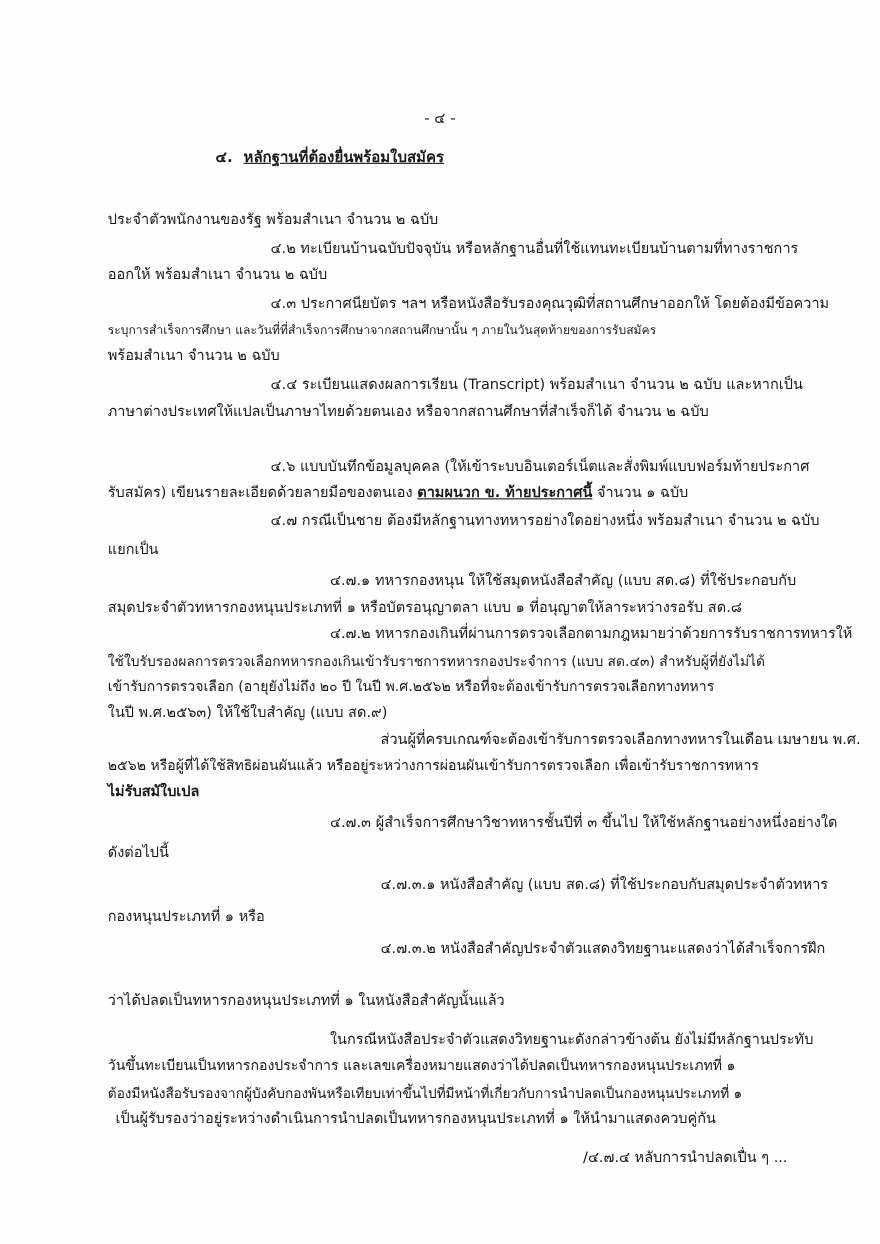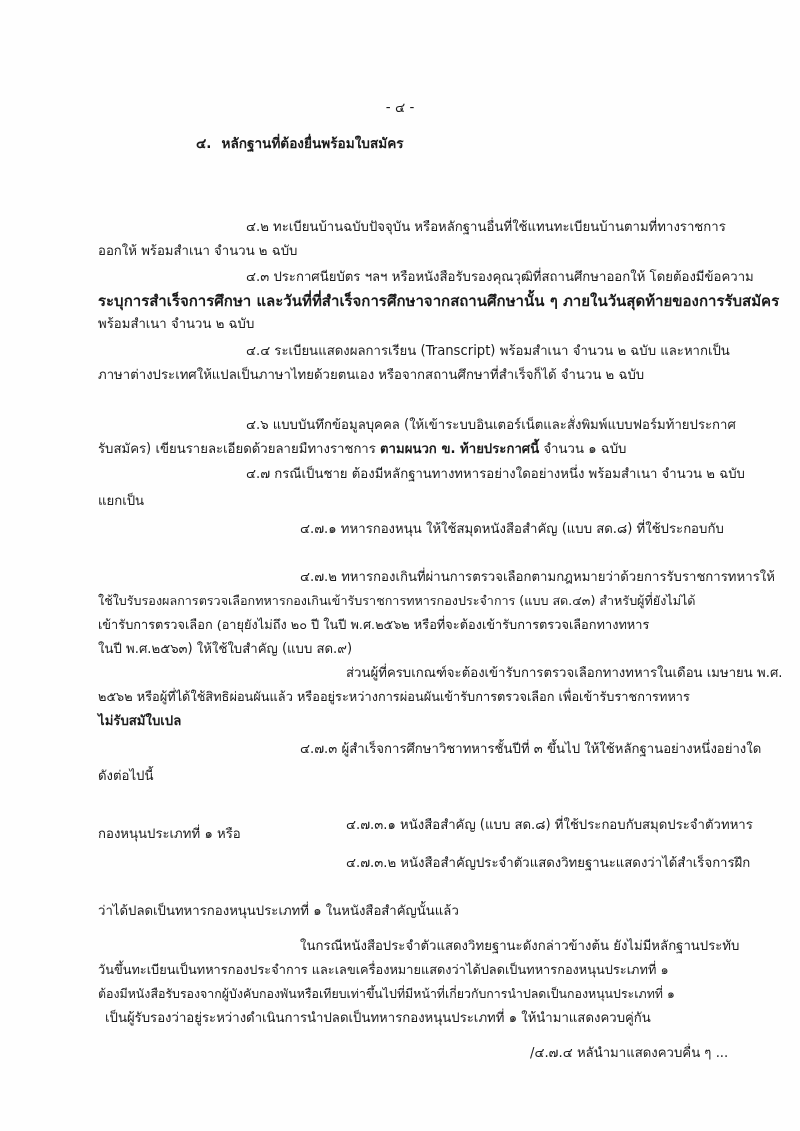--- a/index.html
+++ b/index.html
@@ -1,76 +1,78 @@
 <!DOCTYPE html>
 <html><head>
 <meta charset="utf-8">
 <style>
   html, body { margin: 0; padding: 0; background: #ffffff; }
   body { width: 800px; height: 1131px; position: relative; overflow: hidden;
          font-family: "DejaVu Sans", "Liberation Sans", sans-serif; color: #1a1a1a; }
   .page { position: absolute; left: 0; top: 0; width: 800px; height: 1131px; background: #fefefe; }
   .line { position: absolute; font-size: 13.2px; line-height: 18px; white-space: nowrap; }
-  .u { }
+  .u { text-decoration: underline; }
   .b { font-weight: bold; }
   .pagenum { position: absolute; top: 96px; left: 0; width: 800px; text-align: center; font-size: 13.5px; }
   .heading { left: 196px; top: 134px; font-size: 13.6px; font-weight: bold; }
   .heading .num { margin-right: 10px; }
 </style>
 </head>
 <body>
 
 <div class="page">
 
   <div class="pagenum">- ๔ -</div>
 
   <div class="line heading">
     <span class="num">๔.</span><span class="u">หลักฐานที่ต้องยื่นพร้อมใบสมัคร</span>
   </div>
 
+  <div class="line" style="left:98px;top:192px;">ประจำตัวพนักงานของรัฐ พร้อมสำเนา จำนวน ๒ ฉบับ</div>
 
   <div class="line" style="left:246px;top:218px;">๔.๒ ทะเบียนบ้านฉบับปัจจุบัน หรือหลักฐานอื่นที่ใช้แทนทะเบียนบ้านตามที่ทางราชการ</div>
   <div class="line" style="left:98px;top:242px;">ออกให้ พร้อมสำเนา จำนวน ๒ ฉบับ</div>
 
   <div class="line" style="left:246px;top:268px;">๔.๓ ประกาศนียบัตร ฯลฯ หรือหนังสือรับรองคุณวุฒิที่สถานศึกษาออกให้ โดยต้องมีข้อความ</div>
-  <div class="line" style="left:98px;top:292px;font-size:15px;font-weight:bold;">ระบุการสำเร็จการศึกษา และวันที่ที่สำเร็จการศึกษาจากสถานศึกษานั้น ๆ ภายในวันสุดท้ายของการรับสมัคร</div>
+  <div class="line" style="left:98px;top:292px;font-size:11px;">ระบุการสำเร็จการศึกษา และวันที่ที่สำเร็จการศึกษาจากสถานศึกษานั้น ๆ ภายในวันสุดท้ายของการรับสมัคร</div>
   <div class="line" style="left:98px;top:315px;">พร้อมสำเนา จำนวน ๒ ฉบับ</div>
 
   <div class="line" style="left:246px;top:342px;">๔.๔ ระเบียนแสดงผลการเรียน (Transcript) พร้อมสำเนา จำนวน ๒ ฉบับ และหากเป็น</div>
   <div class="line" style="left:98px;top:366px;">ภาษาต่างประเทศให้แปลเป็นภาษาไทยด้วยตนเอง หรือจากสถานศึกษาที่สำเร็จก็ได้ จำนวน ๒ ฉบับ</div>
 
 
   <div class="line" style="left:246px;top:416px;">๔.๖ แบบบันทึกข้อมูลบุคคล (ให้เข้าระบบอินเตอร์เน็ตและสั่งพิมพ์แบบฟอร์มท้ายประกาศ</div>
   <div class="line" style="left:98px;top:440px;">
-    <span>รับสมัคร) เขียนรายละเอียดด้วยลายมืทางราชการ </span><span class="u b">ตามผนวก ข. ท้ายประกาศนี้</span><span> จำนวน ๑ ฉบับ</span>
+    <span>รับสมัคร) เขียนรายละเอียดด้วยลายมือของตนเอง </span><span class="u b">ตามผนวก ข. ท้ายประกาศนี้</span><span> จำนวน ๑ ฉบับ</span>
   </div>
 
   <div class="line" style="left:246px;top:465px;">๔.๗ กรณีเป็นชาย ต้องมีหลักฐานทางทหารอย่างใดอย่างหนึ่ง พร้อมสำเนา จำนวน ๒ ฉบับ</div>
   <div class="line" style="left:98px;top:492px;">แยกเป็น</div>
 
   <div class="line" style="left:300px;top:520px;">๔.๗.๑ ทหารกองหนุน ให้ใช้สมุดหนังสือสำคัญ (แบบ สด.๘) ที่ใช้ประกอบกับ</div>
+  <div class="line" style="left:98px;top:544px;">สมุดประจำตัวทหารกองหนุนประเภทที่ ๑ หรือบัตรอนุญาตลา แบบ ๑ ที่อนุญาตให้ลาระหว่างรอรับ สด.๘</div>
 
   <div class="line" style="left:300px;top:568px;">๔.๗.๒  ทหารกองเกินที่ผ่านการตรวจเลือกตามกฎหมายว่าด้วยการรับราชการทหารให้</div>
   <div class="line" style="left:98px;top:592px;font-size:12.6px;">ใช้ใบรับรองผลการตรวจเลือกทหารกองเกินเข้ารับราชการทหารกองประจำการ (แบบ สด.๔๓) สำหรับผู้ที่ยังไม่ได้</div>
   <div class="line" style="left:98px;top:616px;font-size:12.8px;">เข้ารับการตรวจเลือก (อายุยังไม่ถึง ๒๐ ปี ในปี พ.ศ.๒๕๖๒ หรือที่จะต้องเข้ารับการตรวจเลือกทางทหาร</div>
   <div class="line" style="left:98px;top:640px;">ในปี พ.ศ.๒๕๖๓) ให้ใช้ใบสำคัญ (แบบ สด.๙)</div>
 
   <div class="line" style="left:346px;top:664px;">ส่วนผู้ที่ครบเกณฑ์จะต้องเข้ารับการตรวจเลือกทางทหารในเดือน เมษายน พ.ศ.</div>
   <div class="line" style="left:98px;top:688px;font-size:12.8px;">๒๕๖๒ หรือผู้ที่ได้ใช้สิทธิผ่อนผันแล้ว หรืออยู่ระหว่างการผ่อนผันเข้ารับการตรวจเลือก เพื่อเข้ารับราชการทหาร</div>
   <div class="line b" style="left:98px;top:712px;">ไม่รับสมัใบเปล</div>
 
   <div class="line" style="left:300px;top:740px;">๔.๗.๓ ผู้สำเร็จการศึกษาวิชาทหารชั้นปีที่ ๓ ขึ้นไป ให้ใช้หลักฐานอย่างหนึ่งอย่างใด</div>
   <div class="line" style="left:98px;top:767px;">ดังต่อไปนี้</div>
 
-  <div class="line" style="left:346px;top:796px;margin-top:20px;">๔.๗.๓.๑ หนังสือสำคัญ (แบบ สด.๘) ที่ใช้ประกอบกับสมุดประจำตัวทหาร</div>
+  <div class="line" style="left:346px;top:796px;">๔.๗.๓.๑ หนังสือสำคัญ (แบบ สด.๘) ที่ใช้ประกอบกับสมุดประจำตัวทหาร</div>
   <div class="line" style="left:98px;top:825px;">กองหนุนประเภทที่ ๑ หรือ</div>
 
   <div class="line" style="left:346px;top:854px;">๔.๗.๓.๒  หนังสือสำคัญประจำตัวแสดงวิทยฐานะแสดงว่าได้สำเร็จการฝึก</div>
   <div class="line" style="left:98px;top:902px;">ว่าได้ปลดเป็นทหารกองหนุนประเภทที่ ๑ ในหนังสือสำคัญนั้นแล้ว</div>
 
   <div class="line" style="left:300px;top:937px;">ในกรณีหนังสือประจำตัวแสดงวิทยฐานะดังกล่าวข้างต้น ยังไม่มีหลักฐานประทับ</div>
   <div class="line" style="left:98px;top:961px;font-size:12.8px;">วันขึ้นทะเบียนเป็นทหารกองประจำการ และเลขเครื่องหมายแสดงว่าได้ปลดเป็นทหารกองหนุนประเภทที่ ๑</div>
   <div class="line" style="left:98px;top:985px;font-size:12.4px;">ต้องมีหนังสือรับรองจากผู้บังคับกองพันหรือเทียบเท่าขึ้นไปที่มีหน้าที่เกี่ยวกับการนำปลดเป็นกองหนุนประเภทที่ ๑</div>
   <div class="line" style="left:105px;top:1009px;">เป็นผู้รับรองว่าอยู่ระหว่างดำเนินการนำปลดเป็นทหารกองหนุนประเภทที่ ๑ ให้นำมาแสดงควบคู่กัน</div>
 
-  <div class="line" style="left:530px;top:1044px;">/๔.๗.๔ หลันำมาแสดงควบคื่น ๆ ...</div>
+  <div class="line" style="left:530px;top:1044px;">/๔.๗.๔ หลับการนำปลดเปื่น ๆ ...</div>
 
 </div>
 
 </body></html>

